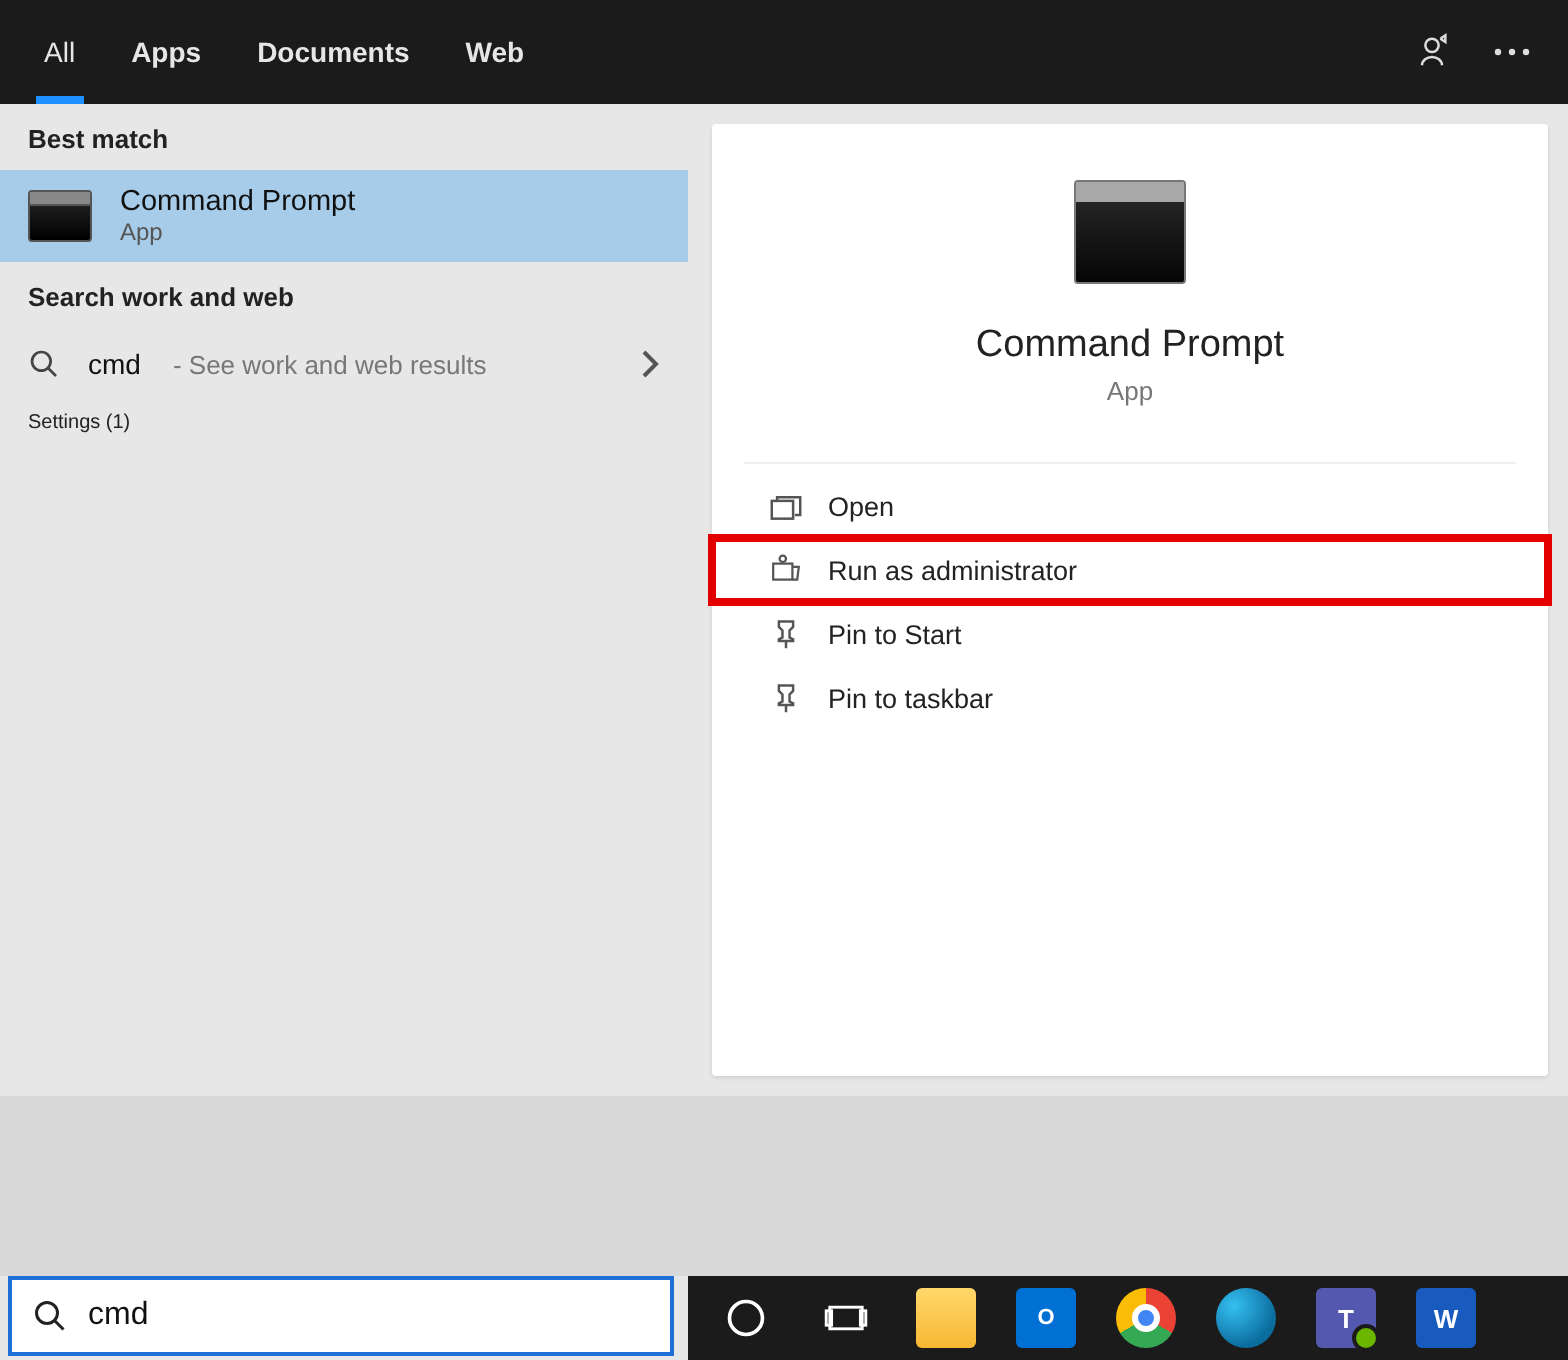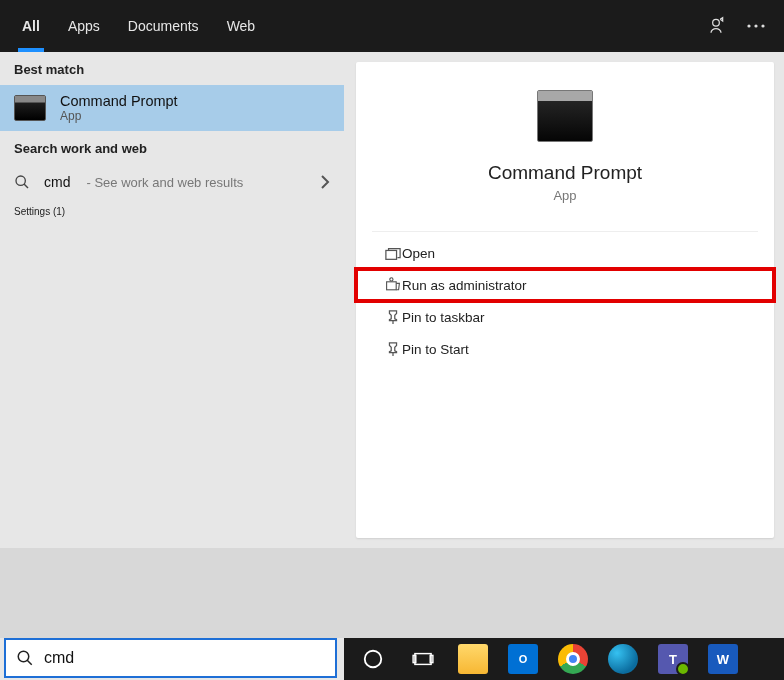--- a/index.html
+++ b/index.html
@@ -1,21 +1,21 @@
 <!DOCTYPE html>
 <html><head>
 <meta charset="utf-8">
 <style>
 * { margin: 0; padding: 0; box-sizing: border-box; font-family: "Segoe UI", Arial, sans-serif; }
 html, body { width: 784px; height: 680px; overflow: hidden; background: #d8d8d8; }
 
 
 .tabbar { background: #1b1b1b; height: 52px; display: flex; align-items: center; padding: 0 8px 0 8px; color: #fff; position: relative; }
-.tab { padding: 0 14px; height: 52px; display: flex; align-items: center; font-size: 14px; color: #e6e6e6; cursor: pointer; position: relative; }
-.tab.active { font-weight: 700; }
+.tab { padding: 0 14px; height: 52px; display: flex; align-items: center; font-size: 14px; color: #e6e6e6; cursor: pointer; position: relative; font-weight: bold; }
+.tab.active { font-weight: 400; }
 .tab.active::after { content: ""; position: absolute; left: 10px; right: 10px; bottom: 0; height: 4px; background: #1e90ff; }
 .tab .chev { margin-left: 4px; }
 .tabbar-spacer { flex: 1; }
 .tabbar-icon { width: 40px; height: 40px; display: flex; align-items: center; justify-content: center; color: #ddd; cursor: pointer; }
 
 
 .wrap { display: flex; height: 496px; }
 .leftcol { width: 344px; background: #e7e7e7; display: flex; flex-direction: column; }
 .rightcol { flex: 1; background: #e7e7e7; padding: 10px 10px 10px 12px; }
 
@@ -38,21 +38,21 @@
 
 
 .card { background: #fff; border-radius: 2px; height: 100%; box-shadow: 0 1px 2px rgba(0,0,0,.1); display:flex; flex-direction:column; align-items:stretch; }
 .card-head { display:flex; flex-direction:column; align-items:center; padding: 28px 20px 20px; }
 .card-thumb { width: 56px; height: 52px; background: linear-gradient(#2c2c2c,#050505); border: 1px solid #777; border-radius: 2px; position: relative; }
 .card-thumb::before { content:""; position:absolute; top:0; left:0; right:0; height:10px; background:#a8a8a8; }
 .card-title { font-size: 19px; color: #222; margin-top: 20px; }
 .card-sub { font-size: 13px; color: #777; margin-top: 4px; }
 .card-divider { height:1px; background:#eee; margin: 8px 16px 6px; }
 
-.action { display:flex; align-items:center; gap: 0; padding: 8px 28px; font-size: 13.5px; color: #222; cursor:pointer; }
+.action { display:flex; align-items:center; gap: 12px; padding: 8px 28px; font-size: 13.5px; color: #222; cursor:pointer; }
 .action .aicon { width: 18px; display:flex; align-items:center; justify-content:center; color:#555; }
 .action.highlight { outline: 4px solid #e20000; outline-offset: -2px; }
 
 
 .searchrow { position:absolute; left:0; bottom:0; width:344px; height:42px; background:#e7e7e7; display:flex; }
 .searchbox { width: 333px; height: 40px; margin:0 4px 2px 4px; border: 2px solid #1e6fd6; background:#fff; display:flex; align-items:center; padding: 0 10px; gap:10px; }
 .searchbox input { border:none; outline:none; font-size:16px; flex:1; color:#111; }
 .searchbox .sicon { color:#333; }
 
 
@@ -160,31 +160,31 @@
       </div>
 
 
       <div class="action">
         <span class="aicon">
           <svg width="16" height="16" viewBox="0 0 18 18" fill="none" stroke="#555" stroke-width="1.4">
               <path d="M5 2h8v3l-2 2v4l2 1v1H5v-1l2-1V7L5 5z"></path>
               <line x1="9" y1="13" x2="9" y2="17"></line>
             </svg>
         </span>
-        <span>Pin to taskbar</span>
+        <span>Pin to Start</span>
       </div>
 
       <div class="action">
         <span class="aicon">
           <svg width="16" height="16" viewBox="0 0 18 18" fill="none" stroke="#555" stroke-width="1.4">
               <path d="M5 2h8v3l-2 2v4l2 1v1H5v-1l2-1V7L5 5z"></path>
               <line x1="9" y1="13" x2="9" y2="17"></line>
             </svg>
         </span>
-        <span>Pin to Start</span>
+        <span>Pin to taskbar</span>
       </div>
     </div>
   </div>
 </div>
 
 <div class="searchrow">
   <div class="searchbox">
     <span class="sicon">
       <svg width="18" height="18" viewBox="0 0 24 24" fill="none" stroke="#222" stroke-width="2">
           <circle cx="10" cy="10" r="7"></circle>

